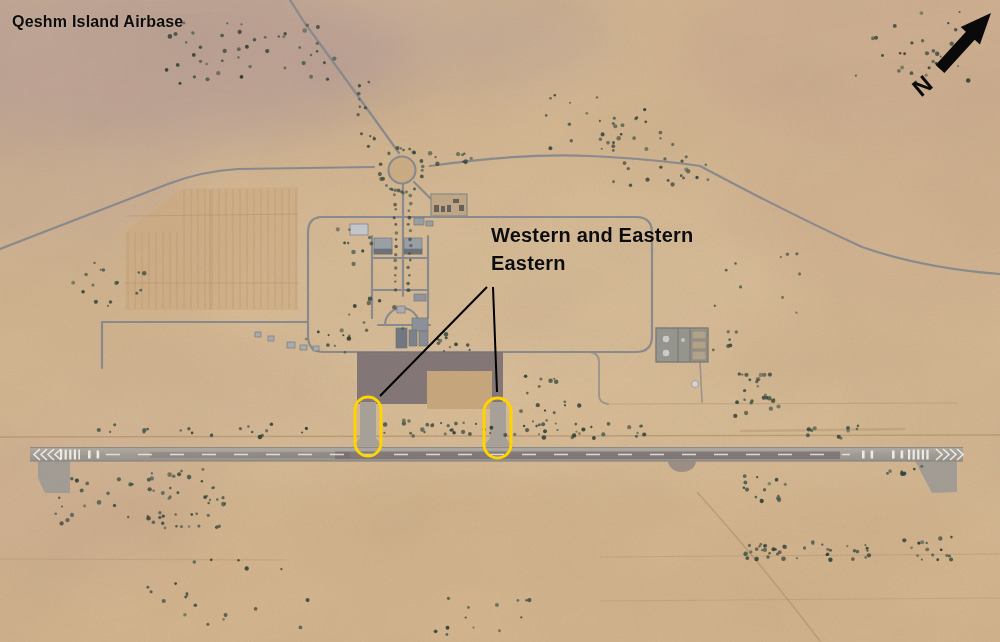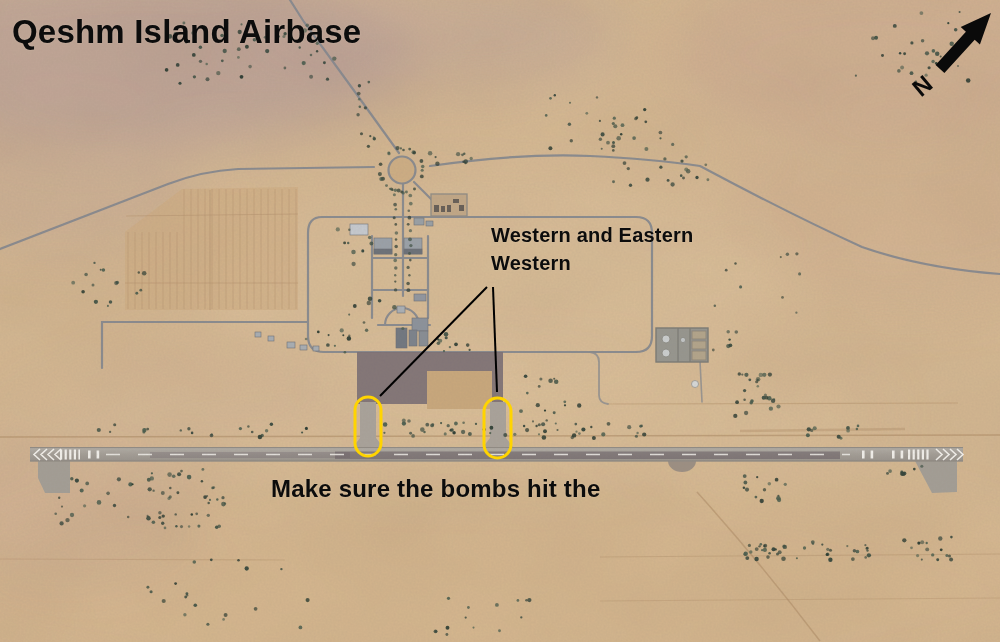--- a/index.html
+++ b/index.html
@@ -1,21 +1,21 @@
 <!DOCTYPE html>
 <html><head>
 <meta charset="utf-8">
 <style>
   html,body{margin:0;padding:0;background:#222;}
   .stage{position:relative;width:1000px;height:642px;overflow:hidden;
          font-family:"Liberation Sans",sans-serif;}
   .stage svg{position:absolute;left:0;top:0;}
   .txt{position:absolute;font-weight:700;color:#0c0c0c;letter-spacing:.2px;
        text-shadow:0 0 2px rgba(246,235,214,.28);white-space:nowrap;}
-  .title{left:12px;top:13px;font-size:33px;}
+  .title{left:12px;top:13px;font-size:16px;}
   .taxiways{left:491px;top:221px;font-size:20px;line-height:28px;}
   .note{left:271px;top:474px;font-size:24px;line-height:30px;}
 </style>
 </head>
 <body>
 
 <div class="stage">
 
   <svg width="1000" height="642" viewBox="0 0 1000 642">
     <defs>
@@ -780,19 +780,18 @@
     <g>
       <polygon points="935.6,65 965.9,31.7 960.7,27 991,13 979.9,44.4 974.7,39.7 944.4,73" fill="#0a0a0a"></polygon>
       <text x="913" y="94" font-family="Liberation Sans, sans-serif" font-size="24" font-weight="700" fill="#0a0a0a" transform="rotate(-40 922 85)">N</text>
     </g>
   </svg>
 
   <div class="txt title">Qeshm Island Airbase</div>
 
   <div class="txt taxiways">
     <div>Western and Eastern</div>
-    <div>Western</div>
+    <div>Eastern</div>
   </div>
 
   <div class="txt note">
-    <div>Make sure the bombs hit the</div>
   </div>
 </div>
 
 </body></html>

